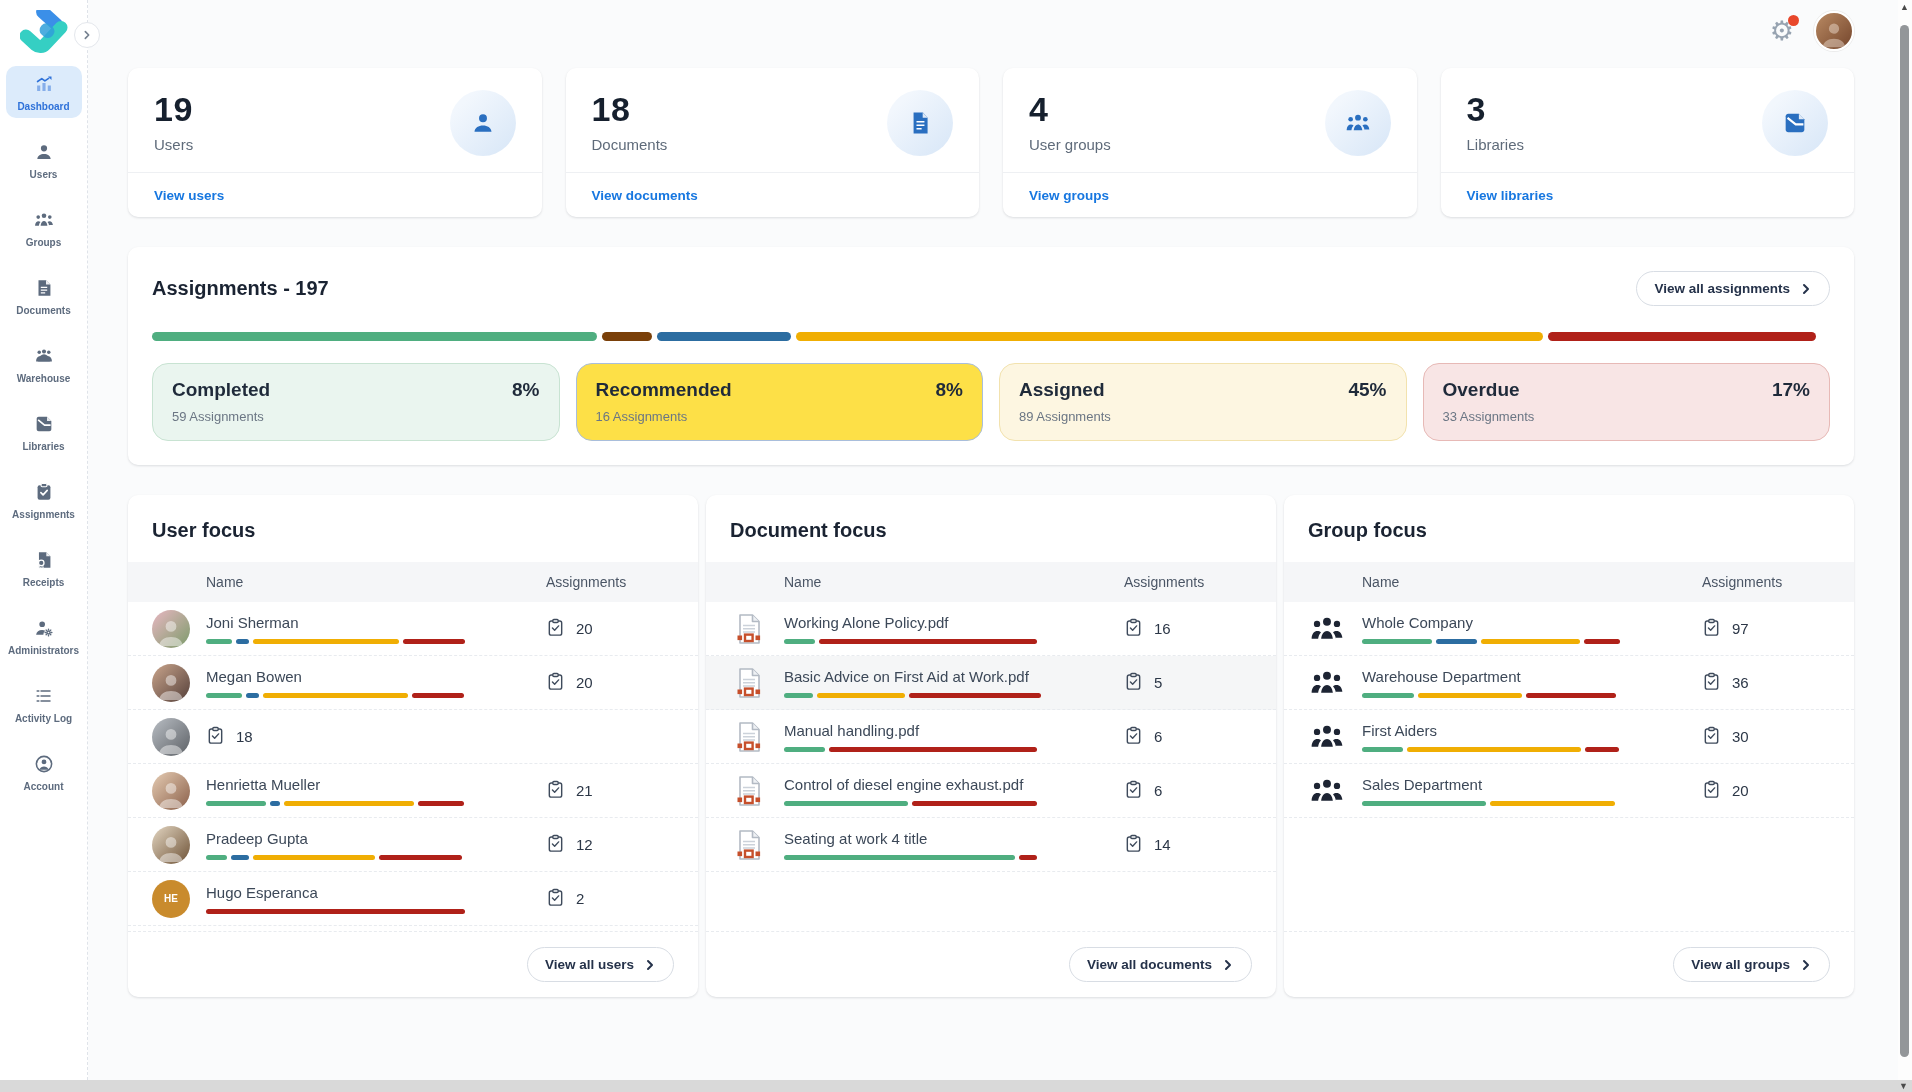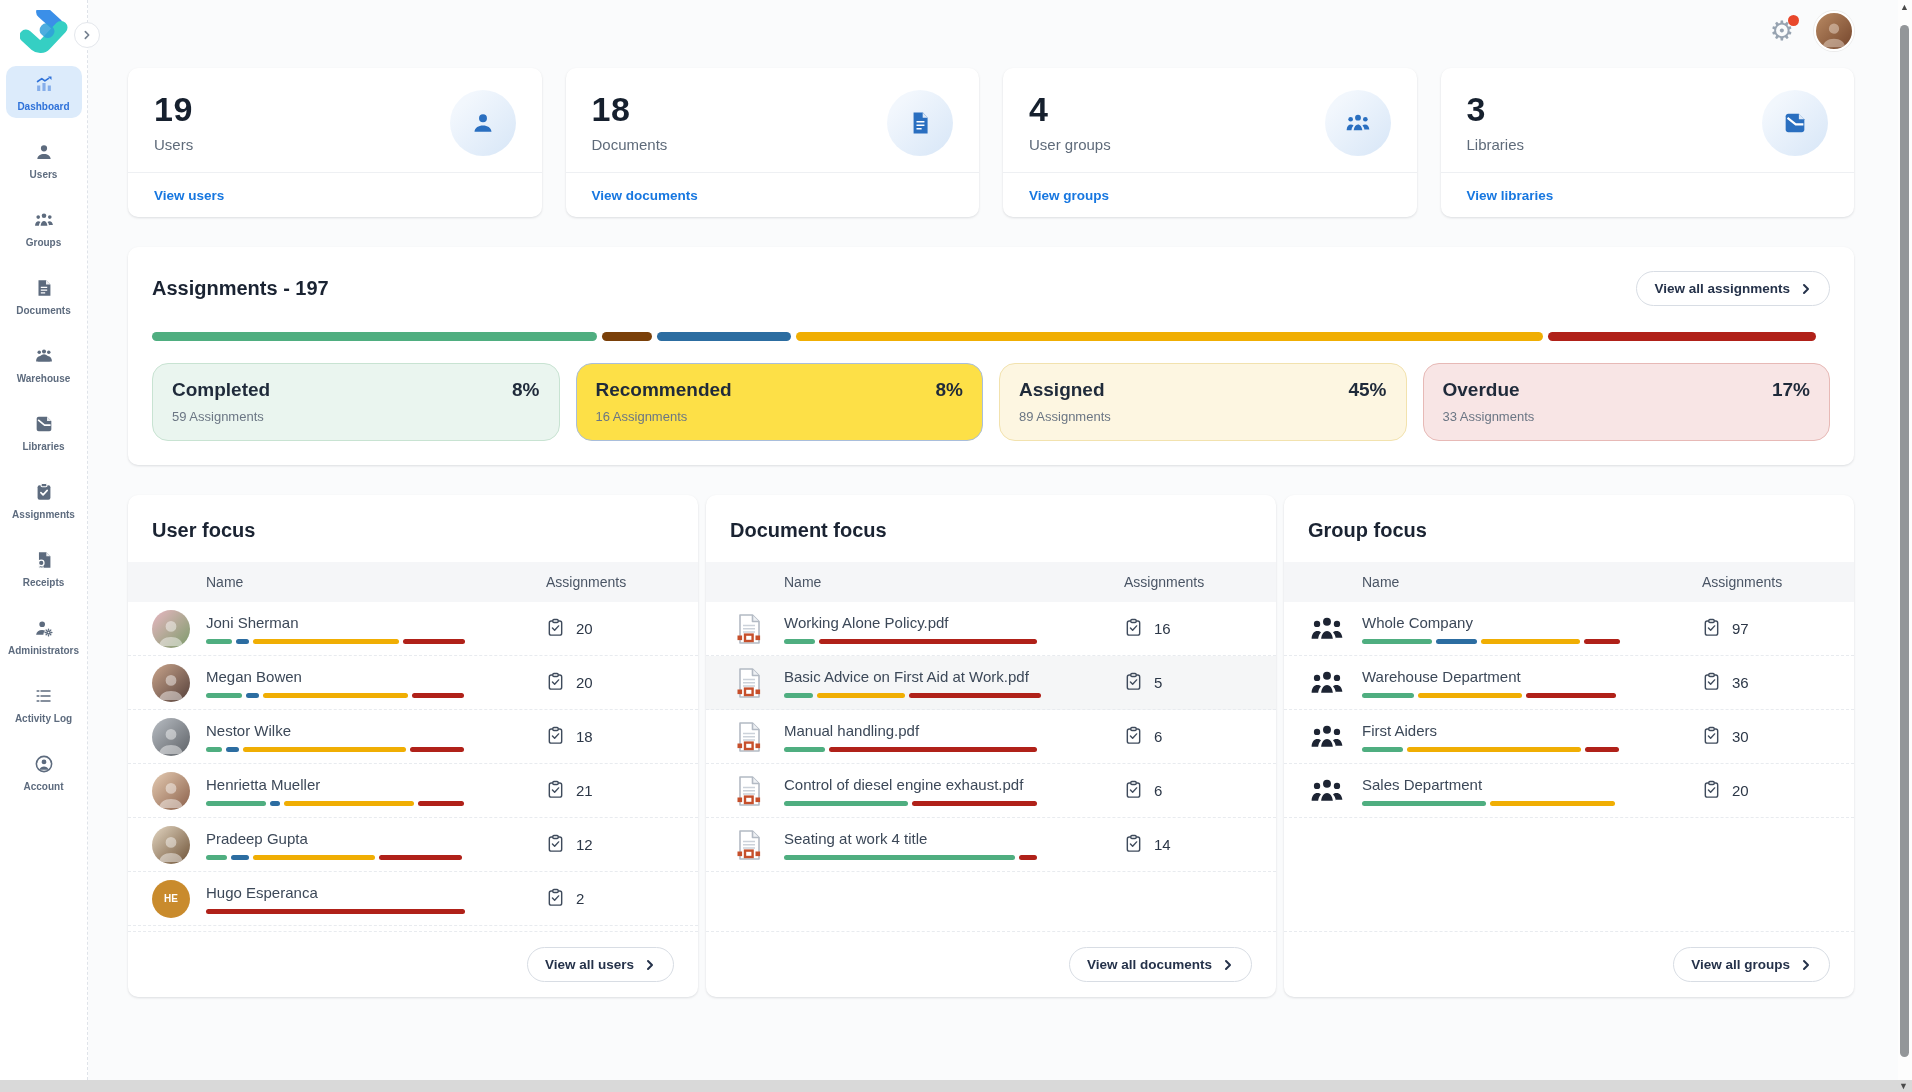--- a/index.html
+++ b/index.html
@@ -392,29 +392,20 @@
                   </svg></span>
                 <span>20</span>
               </div>
             </div>
             <div class="f-row">
               <div class="avatar" style="background: linear-gradient(135deg, rgb(185, 190, 196), rgb(93, 97, 102));">
                 <svg viewBox="0 0 38 38">
                   <path fill="rgba(255,255,255,.45)" d="M19 9a5.4 5.4 0 110 10.8A5.4 5.4 0 0119 9zM7 34c1-6 5.6-9 12-9s11 3 12 9z"></path>
                 </svg>
               </div>
-              <div class="row-main">
-                <div class="row-name">Nestor Wilke</div>
-                <div class="mini-bar">
-                  <span class="seg" style="width: 6%; background: rgb(79, 174, 128);"></span>
-                  <span class="seg" style="width: 5%; background: rgb(44, 109, 161);"></span>
-                  <span class="seg" style="width: 63%; background: rgb(240, 174, 3);"></span>
-                  <span class="seg" style="width: 21%; background: rgb(176, 33, 25);"></span>
-                </div>
-              </div>
               <div class="row-count">
                 <span><svg viewBox="0 0 20 20" width="19" height="19" fill="none" stroke="#3f4b5c" stroke-width="1.5">
                     <rect x="3.5" y="3.2" width="13" height="14.8" rx="2"></rect>
                     <rect x="7.2" y="1.6" width="5.6" height="3.2" rx="1.1" fill="#fff"></rect>
                     <path d="M6.8 10.6l2.3 2.3 4.2-4.6" stroke-linecap="round" stroke-linejoin="round"></path>
                   </svg></span>
                 <span>18</span>
               </div>
             </div>
             <div class="f-row">

